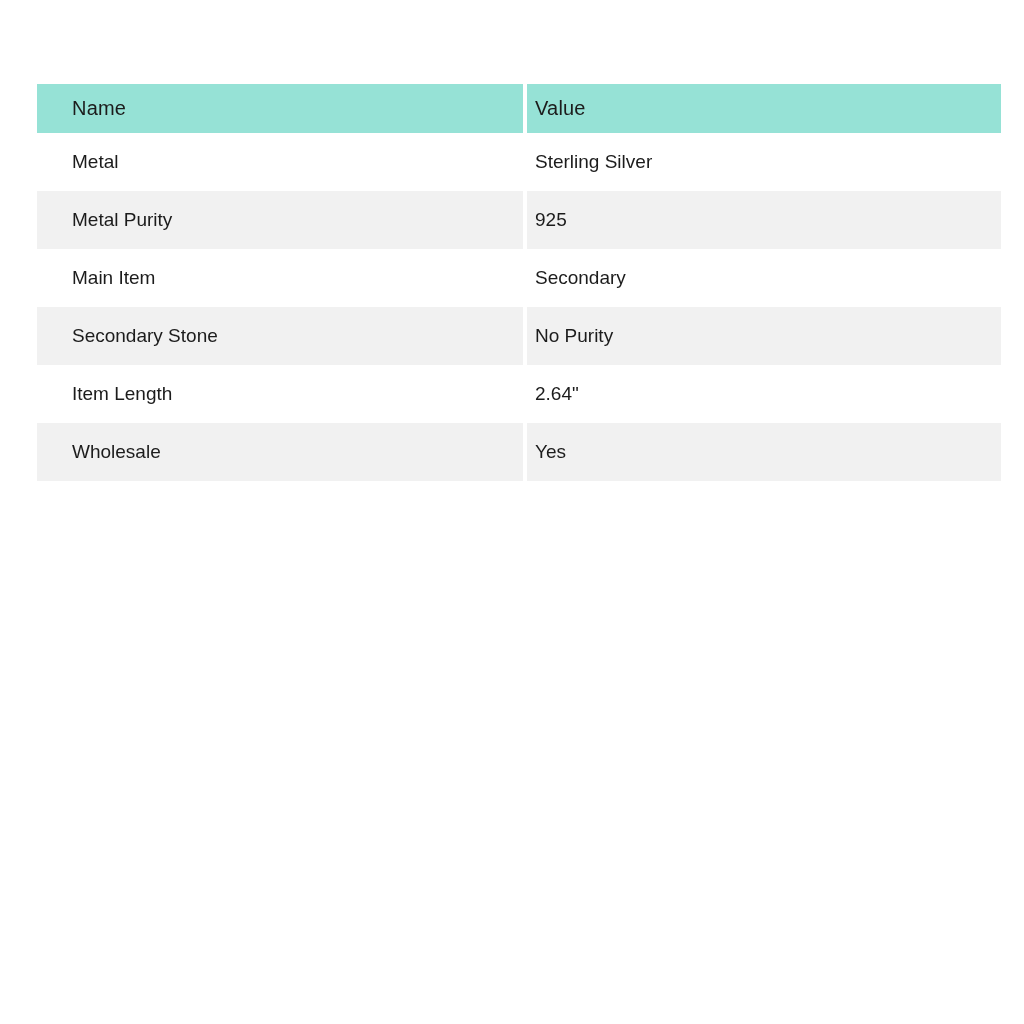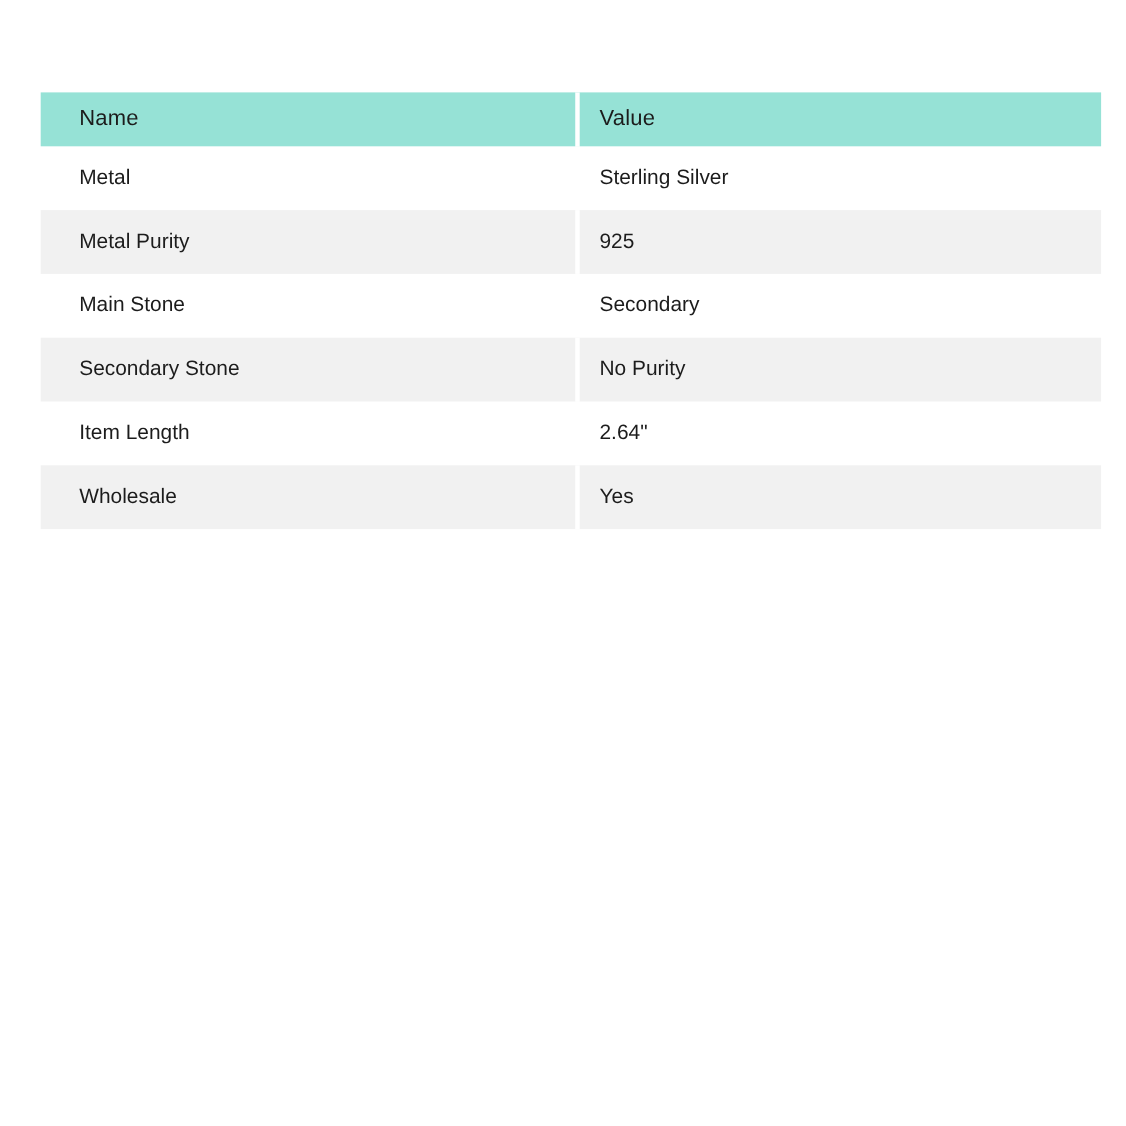--- a/index.html
+++ b/index.html
@@ -52,21 +52,21 @@
   }
   tbody td {
     height: 58px;
     font-size: 19px;
     font-weight: 400;
     background: transparent;
   }
   
   th.cell-value, td.cell-value {
     border-left: 4px solid var(--page-bg);
-    padding-left: 18px;
+    padding-left: 8px;
   }
   tbody tr:nth-child(even) td {
     background: var(--stripe-bg);
   }
 </style>
 </head>
 <body>
 
 <div class="table-wrap">
   <table class="attr-table">
@@ -85,21 +85,21 @@
     <td class="cell-name">Metal</td>
     <td class="cell-value">Sterling Silver</td>
   </tr>
 
   <tr>
     <td class="cell-name">Metal Purity</td>
     <td class="cell-value">925</td>
   </tr>
 
   <tr>
-    <td class="cell-name">Main Stone</td>
+    <td class="cell-name">Main Item</td>
     <td class="cell-value">Secondary</td>
   </tr>
 
   <tr>
     <td class="cell-name">Secondary Stone</td>
     <td class="cell-value">No Purity</td>
   </tr>
 
 
   <tr>

